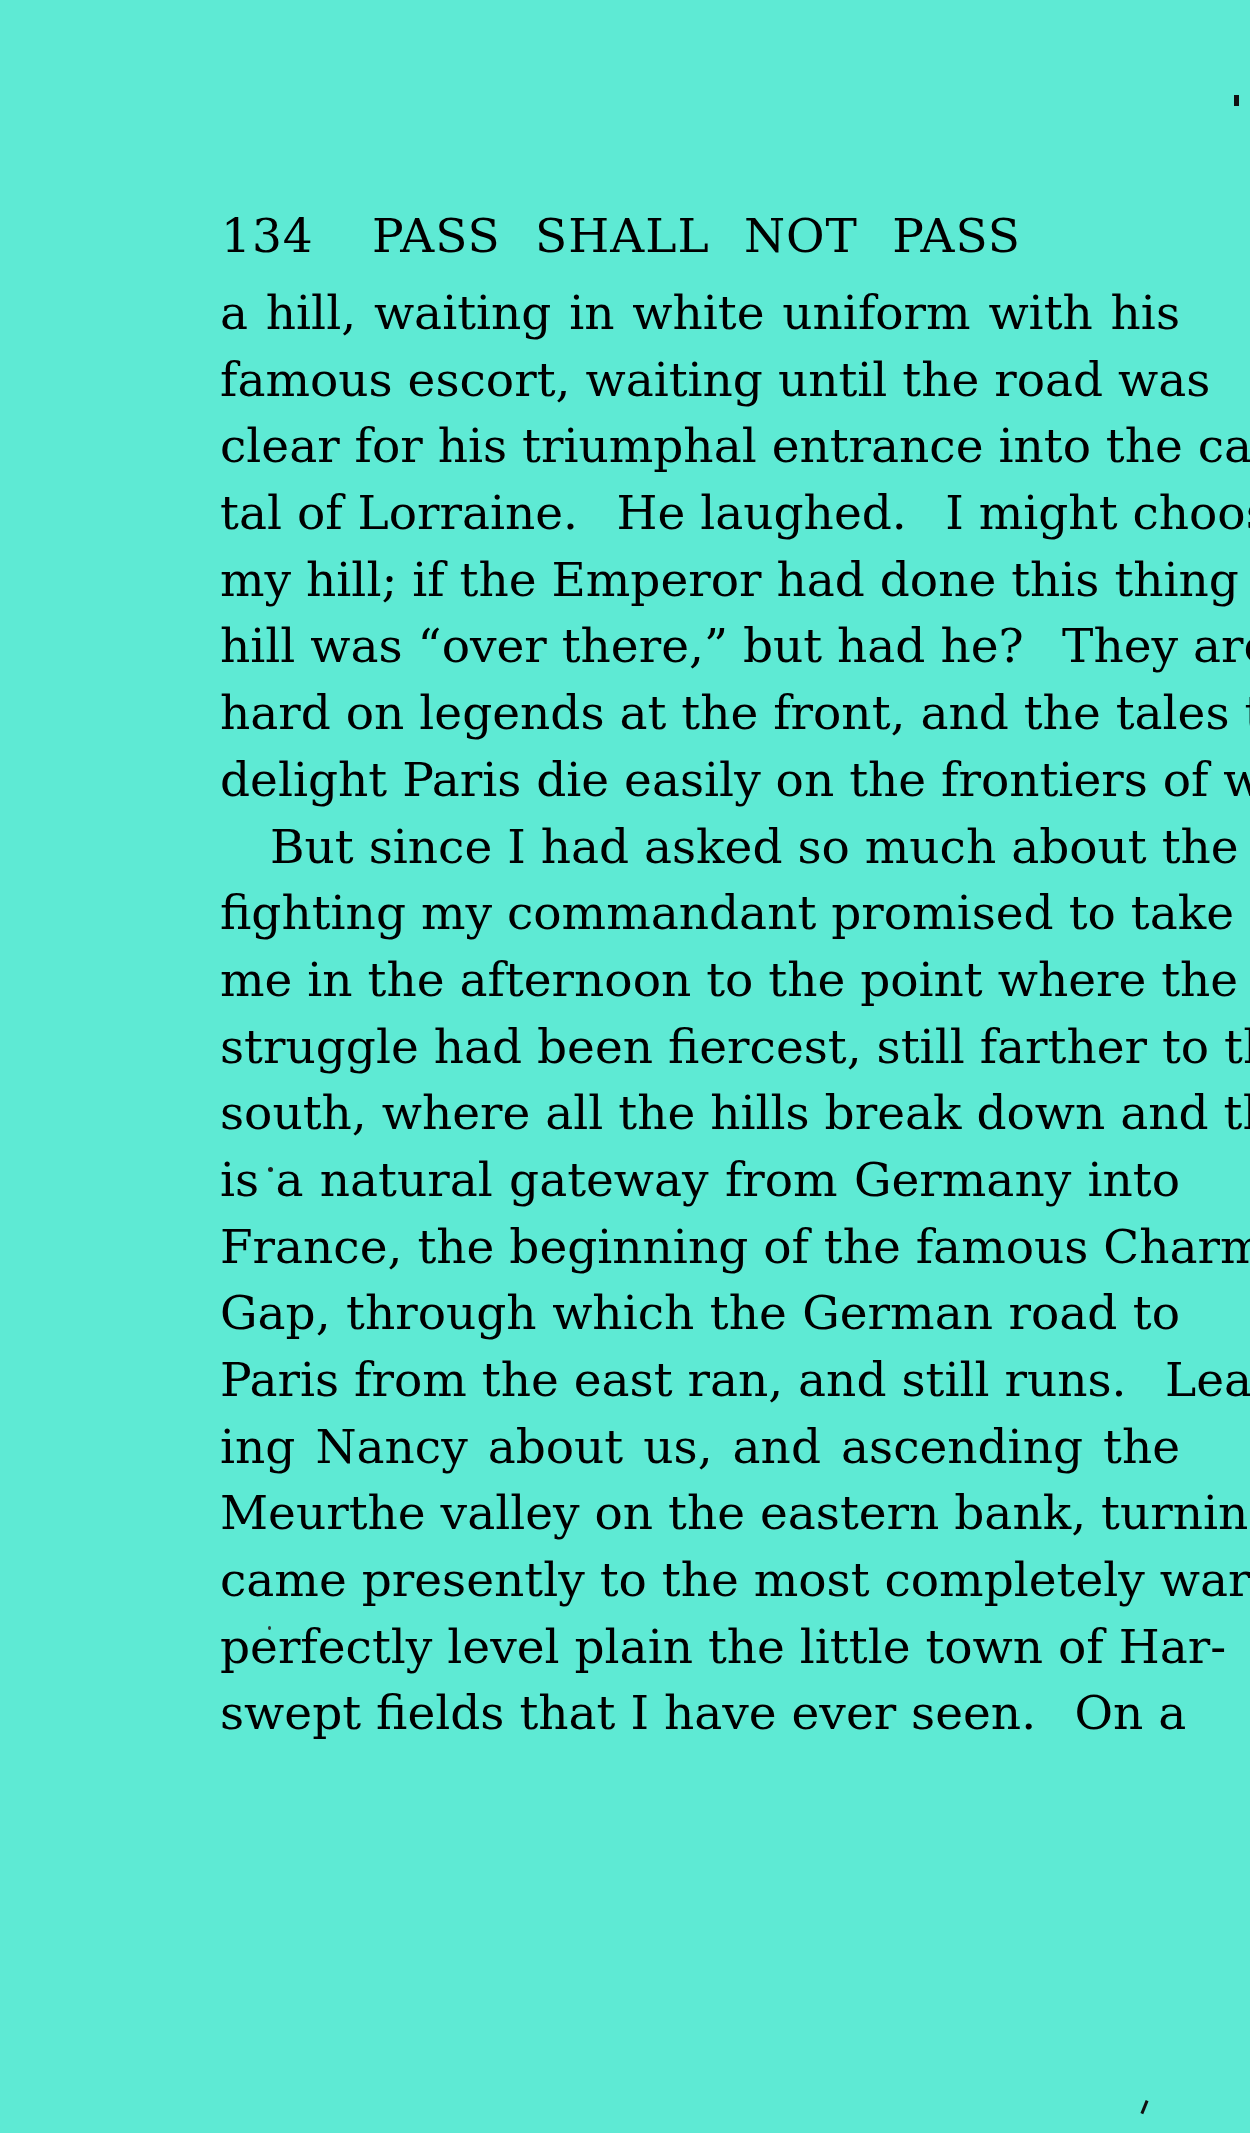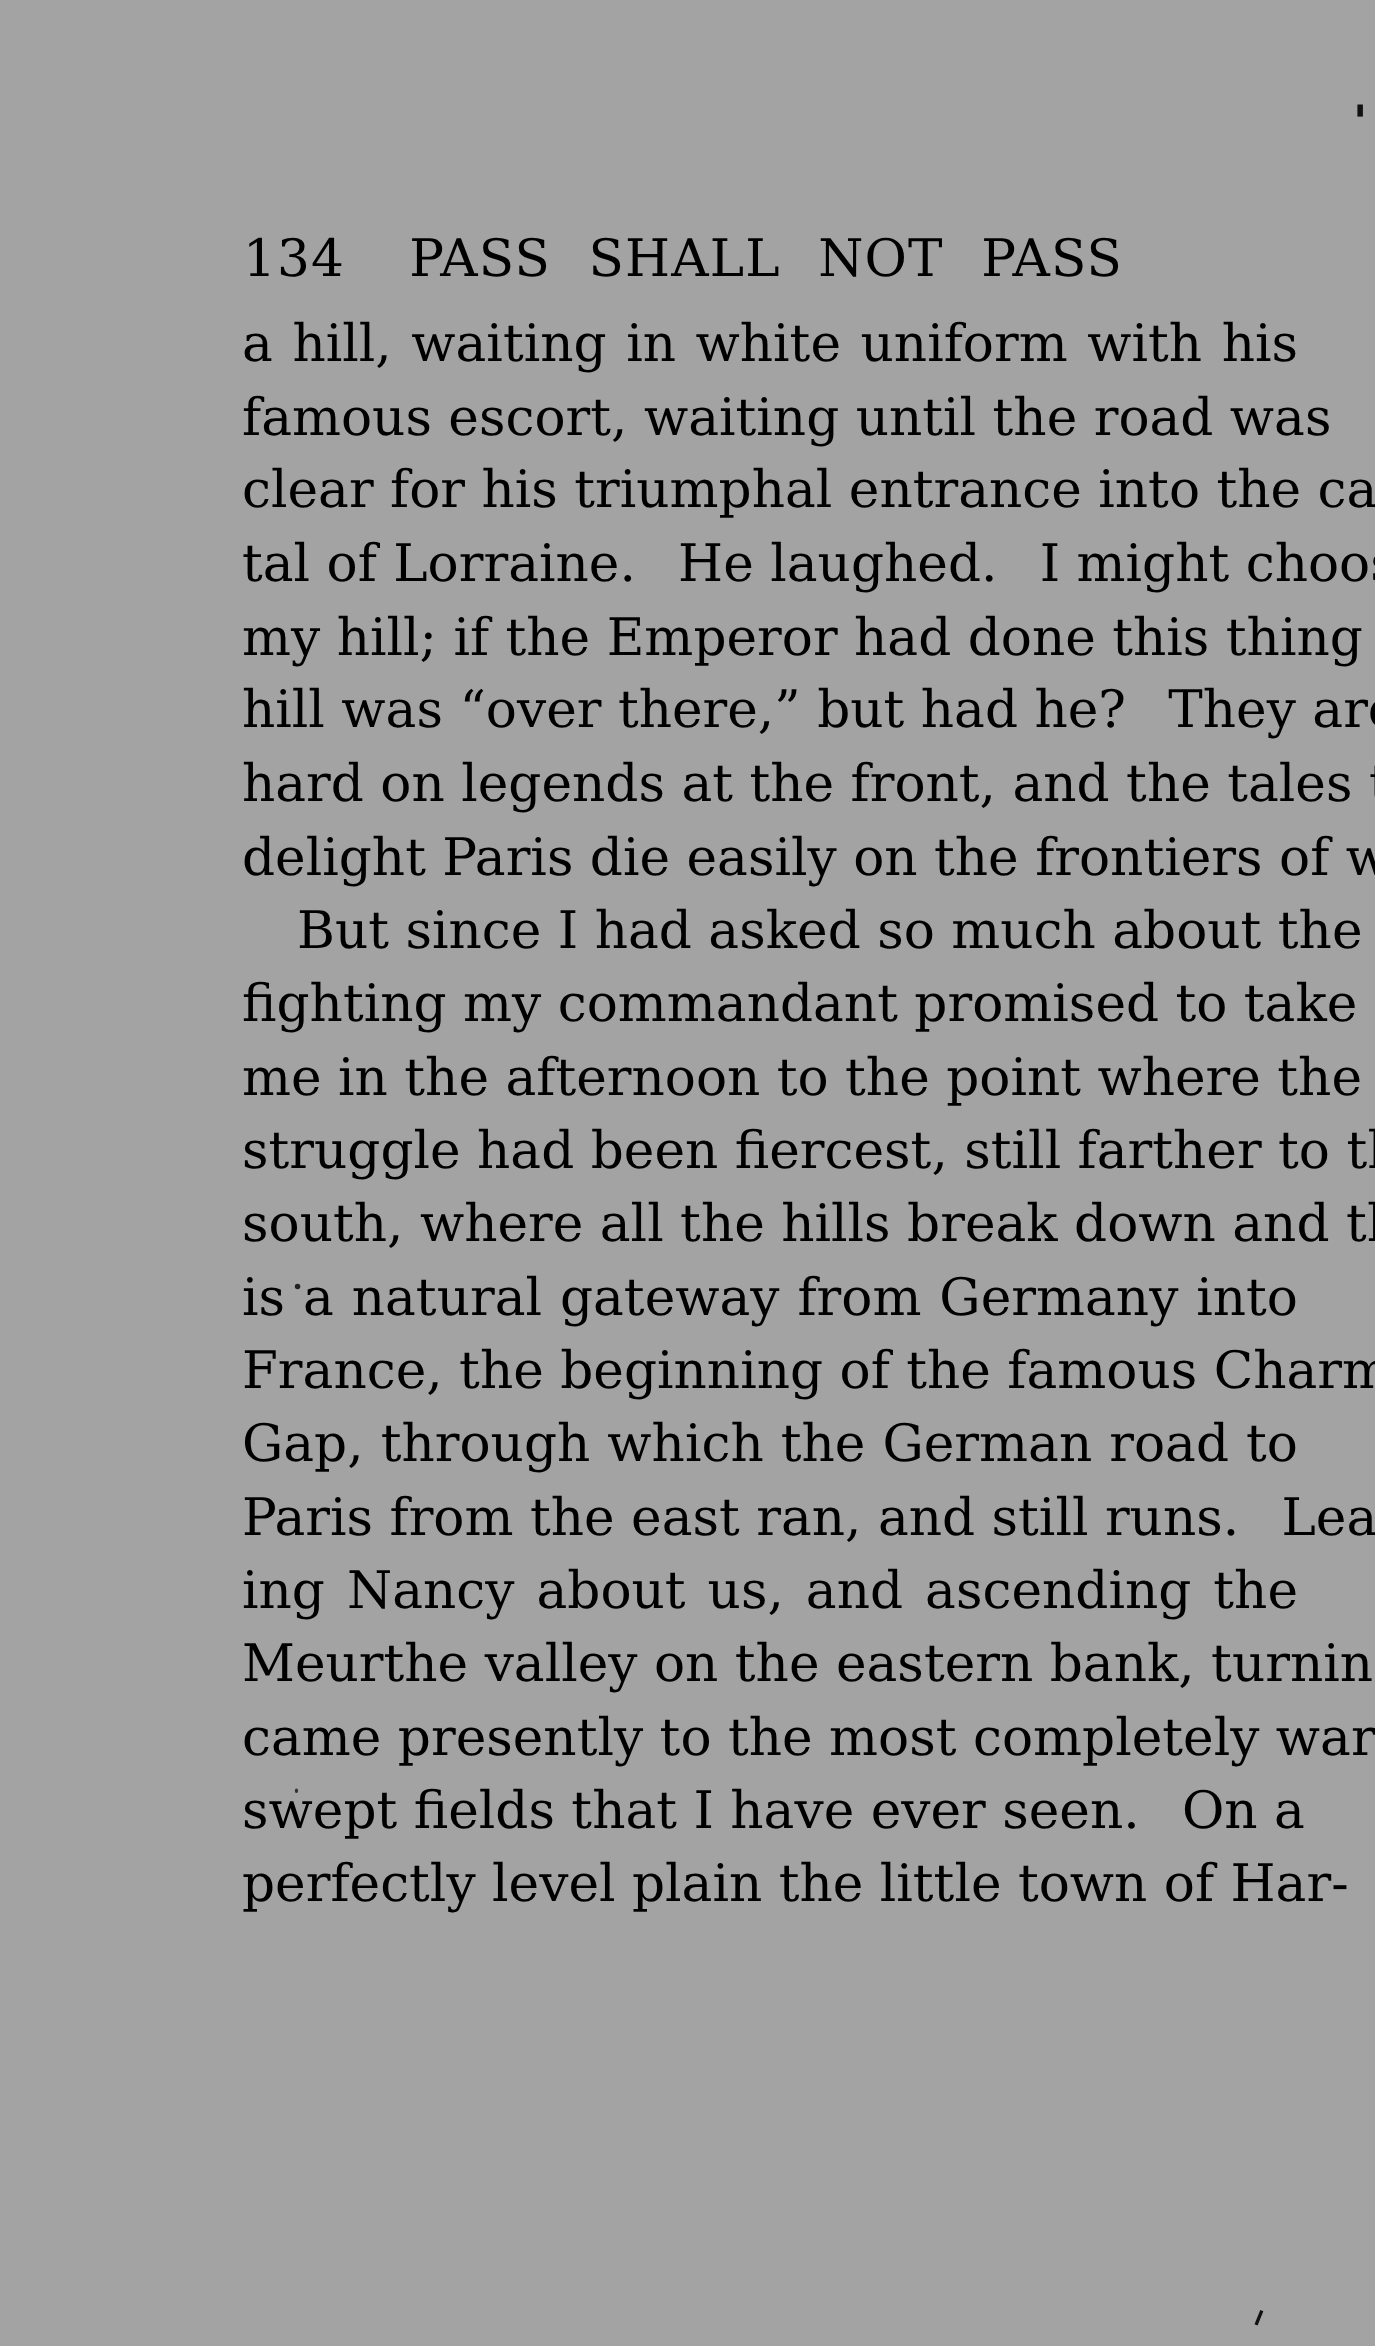--- a/index.html
+++ b/index.html
@@ -4,21 +4,21 @@
 <style>
   html,body{margin:0;padding:0;}
   body{
     width:1250px;height:2133px;
     background:#ffffff;
     position:relative;
     overflow:hidden;
     font-family:"DejaVu Serif", serif;
     color:#000;
   }
-  .page{position:absolute;inset:0;background:#a3a3a3;}
+  .page{position:absolute;inset:0;background:#5eead4;}
 
   
   .running-header{position:absolute;top:212px;left:0;width:1250px;height:60px;}
   .folio{
     position:absolute;left:221px;top:0;
     font-size:47px;line-height:1;
     letter-spacing:1px;
   }
   .running-title{
     position:absolute;left:372px;top:0;width:649px;
@@ -92,22 +92,22 @@
     <div class="line">me in the afternoon to the point where the</div>
     <div class="line">struggle had been fiercest, still farther to the</div>
     <div class="line">south, where all the hills break down and there</div>
     <div class="line">is a natural gateway from Germany into</div>
     <div class="line">France, the beginning of the famous Charmes</div>
     <div class="line">Gap, through which the German road to</div>
     <div class="line">Paris from the east ran, and still runs.  Leav-</div>
     <div class="line">ing Nancy about us, and ascending the</div>
     <div class="line">Meurthe valley on the eastern bank, turning</div>
     <div class="line">came presently to the most completely war-</div>
+    <div class="line">perfectly level plain the little town of Har-</div>
     <div class="line">swept fields that I have ever seen.  On a</div>
-    <div class="line">perfectly level plain the little town of Har-</div>
   </div>
 
   <div class="edge-tick"></div>
   <div class="speck-1"></div>
   <div class="speck-2"></div>
   <div class="slash-mark"></div>
 
 </div>
 
 </body></html>

